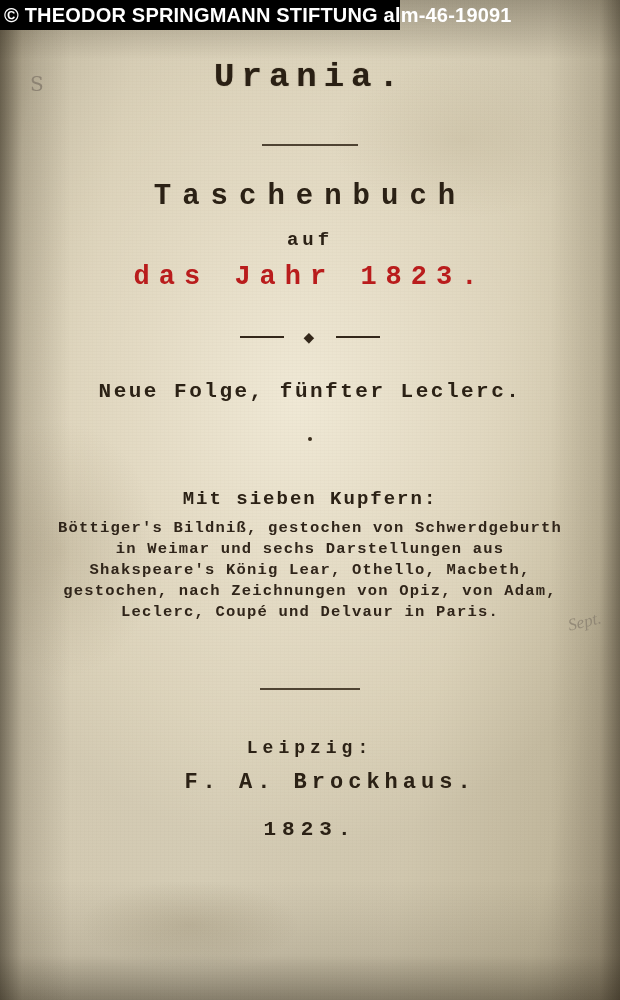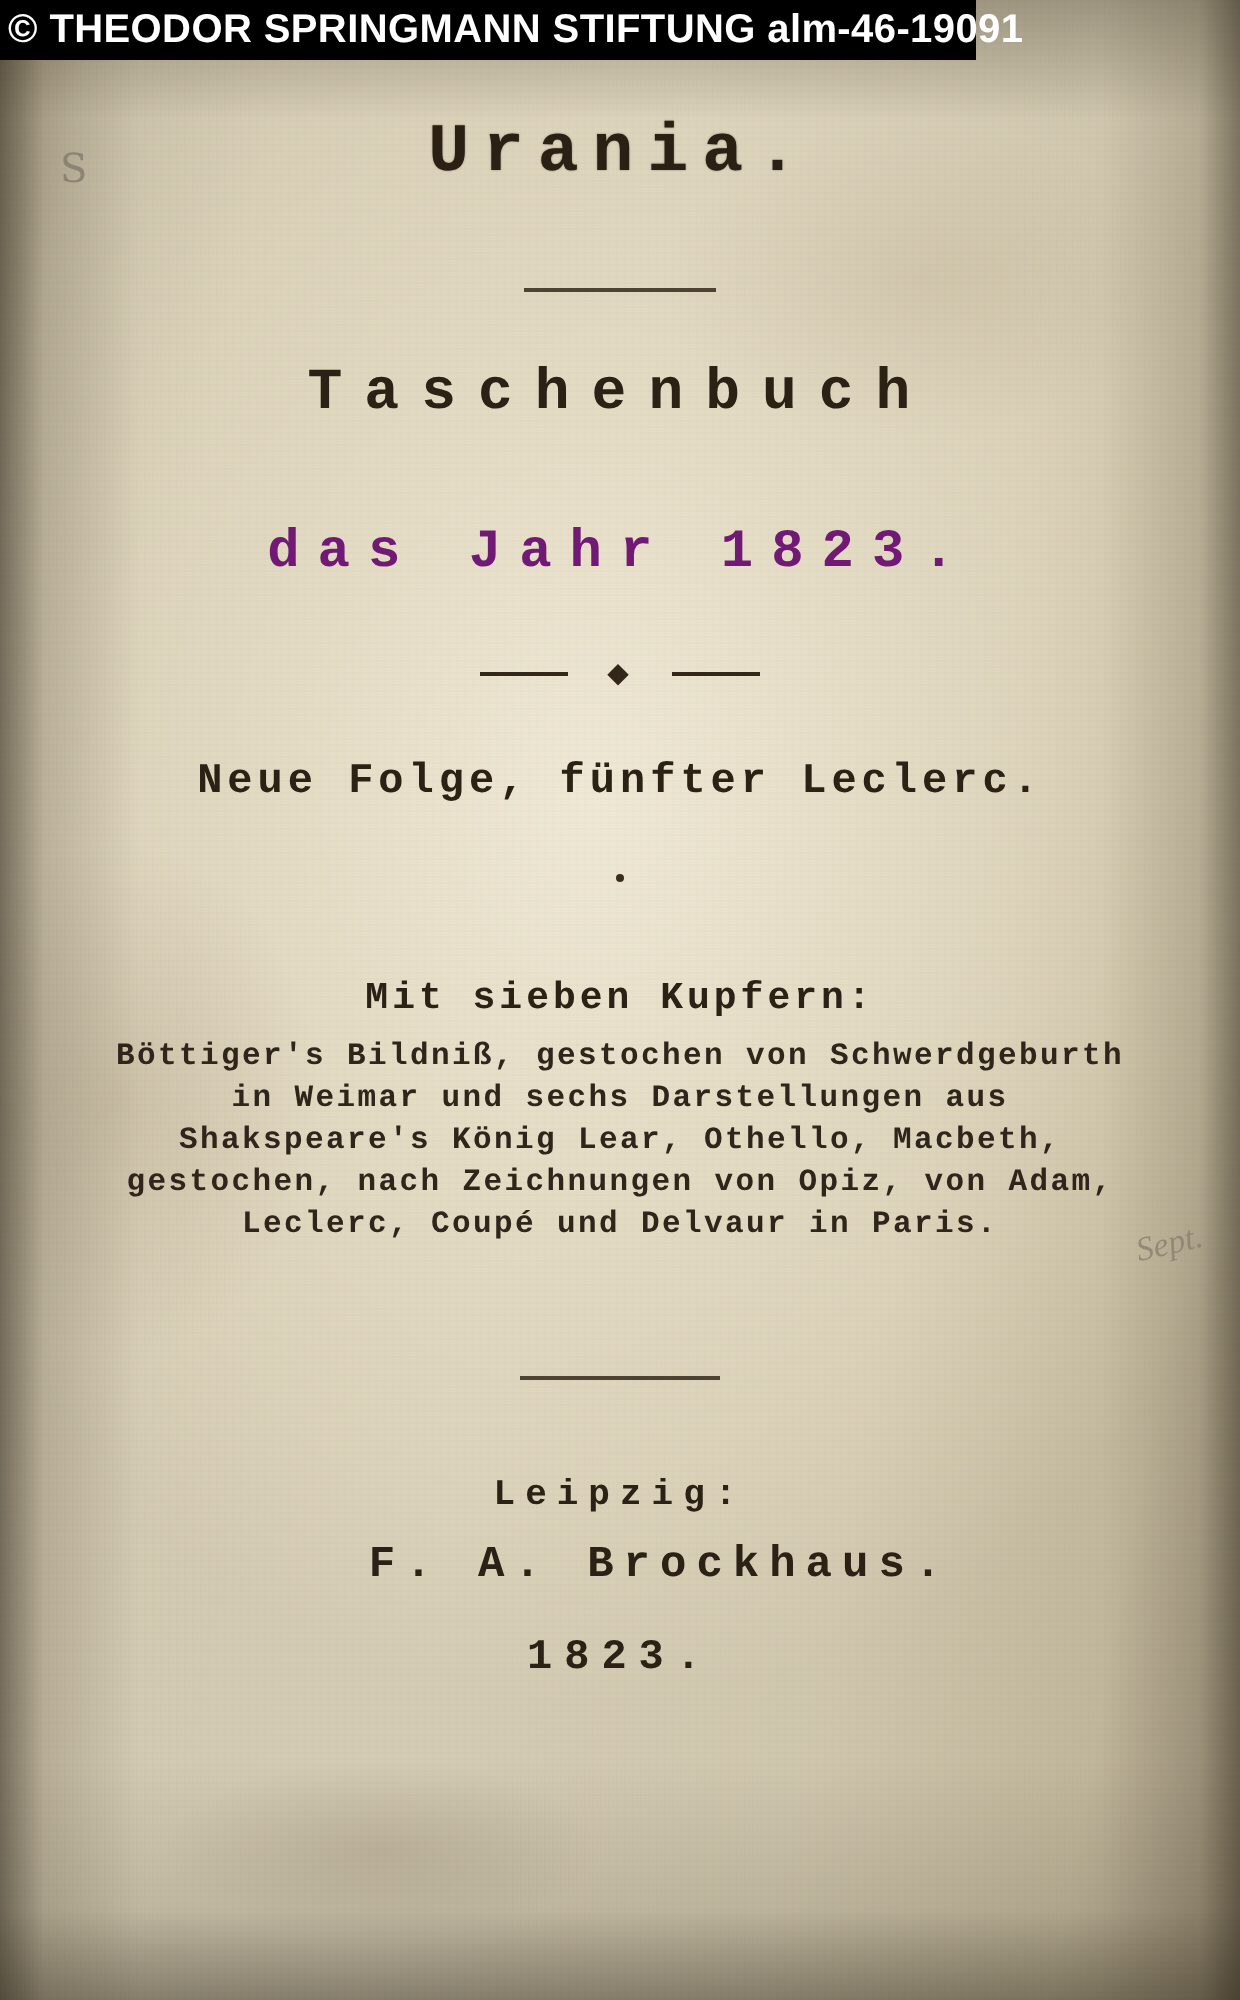--- a/index.html
+++ b/index.html
@@ -49,21 +49,21 @@
   .spot {
     position: absolute;
     border-radius: 50%;
     pointer-events: none;
   }
 
   
   .watermark {
     position: absolute;
     left: 0; top: 0;
-    width: 488px;
+    width: 400px;
     height: 30px;
     background: #000;
     color: #fff;
     font-family: "Liberation Sans", sans-serif;
     font-size: 20px;
     font-weight: 700;
     line-height: 30px;
     letter-spacing: 0.2px;
     white-space: nowrap;
     padding-left: 4px;
@@ -113,21 +113,21 @@
     top: 229px; left: 0; right: 0;
     font-size: 19px;
     letter-spacing: 4px;
     color: #2b2115;
   }
   .line-jahr {
     position: absolute;
     top: 262px; left: 0; right: 0;
     font-size: 27px;
     letter-spacing: 9px;
-    color: #701a75;
+    color: #b91c1c;
   }
   .ornament {
     position: absolute;
     top: 330px; left: 50%;
     transform: translateX(-50%);
     width: 140px; height: 14px;
     color: #33271a;
     font-size: 13px;
     line-height: 14px;
     letter-spacing: 2px;
@@ -237,20 +237,21 @@
   <div class="spot" style="left:330px; top:60px; width:260px; height:160px; background:radial-gradient(ellipse at center, rgba(130,114,80,0.12), rgba(0,0,0,0) 70%);"></div>
   <div class="spot" style="left:-40px; top:420px; width:200px; height:260px; background:radial-gradient(ellipse at center, rgba(110,94,64,0.16), rgba(0,0,0,0) 70%);"></div>
 
   <div class="content">
 
     <div class="title fraktur">Urania.</div>
 
     <div class="rule1"></div>
 
     <div class="line-taschenbuch fraktur">Taschenbuch</div>
+    <div class="line-auf fraktur">auf</div>
     <div class="line-jahr fraktur">das Jahr 1823.</div>
 
     <div class="ornament">
       <span class="bar l"></span>
       <span class="dia">◆</span>
       <span class="bar r"></span>
     </div>
 
     <div class="line-folge fraktur">Neue Folge, fünfter Leclerc.</div>
 

